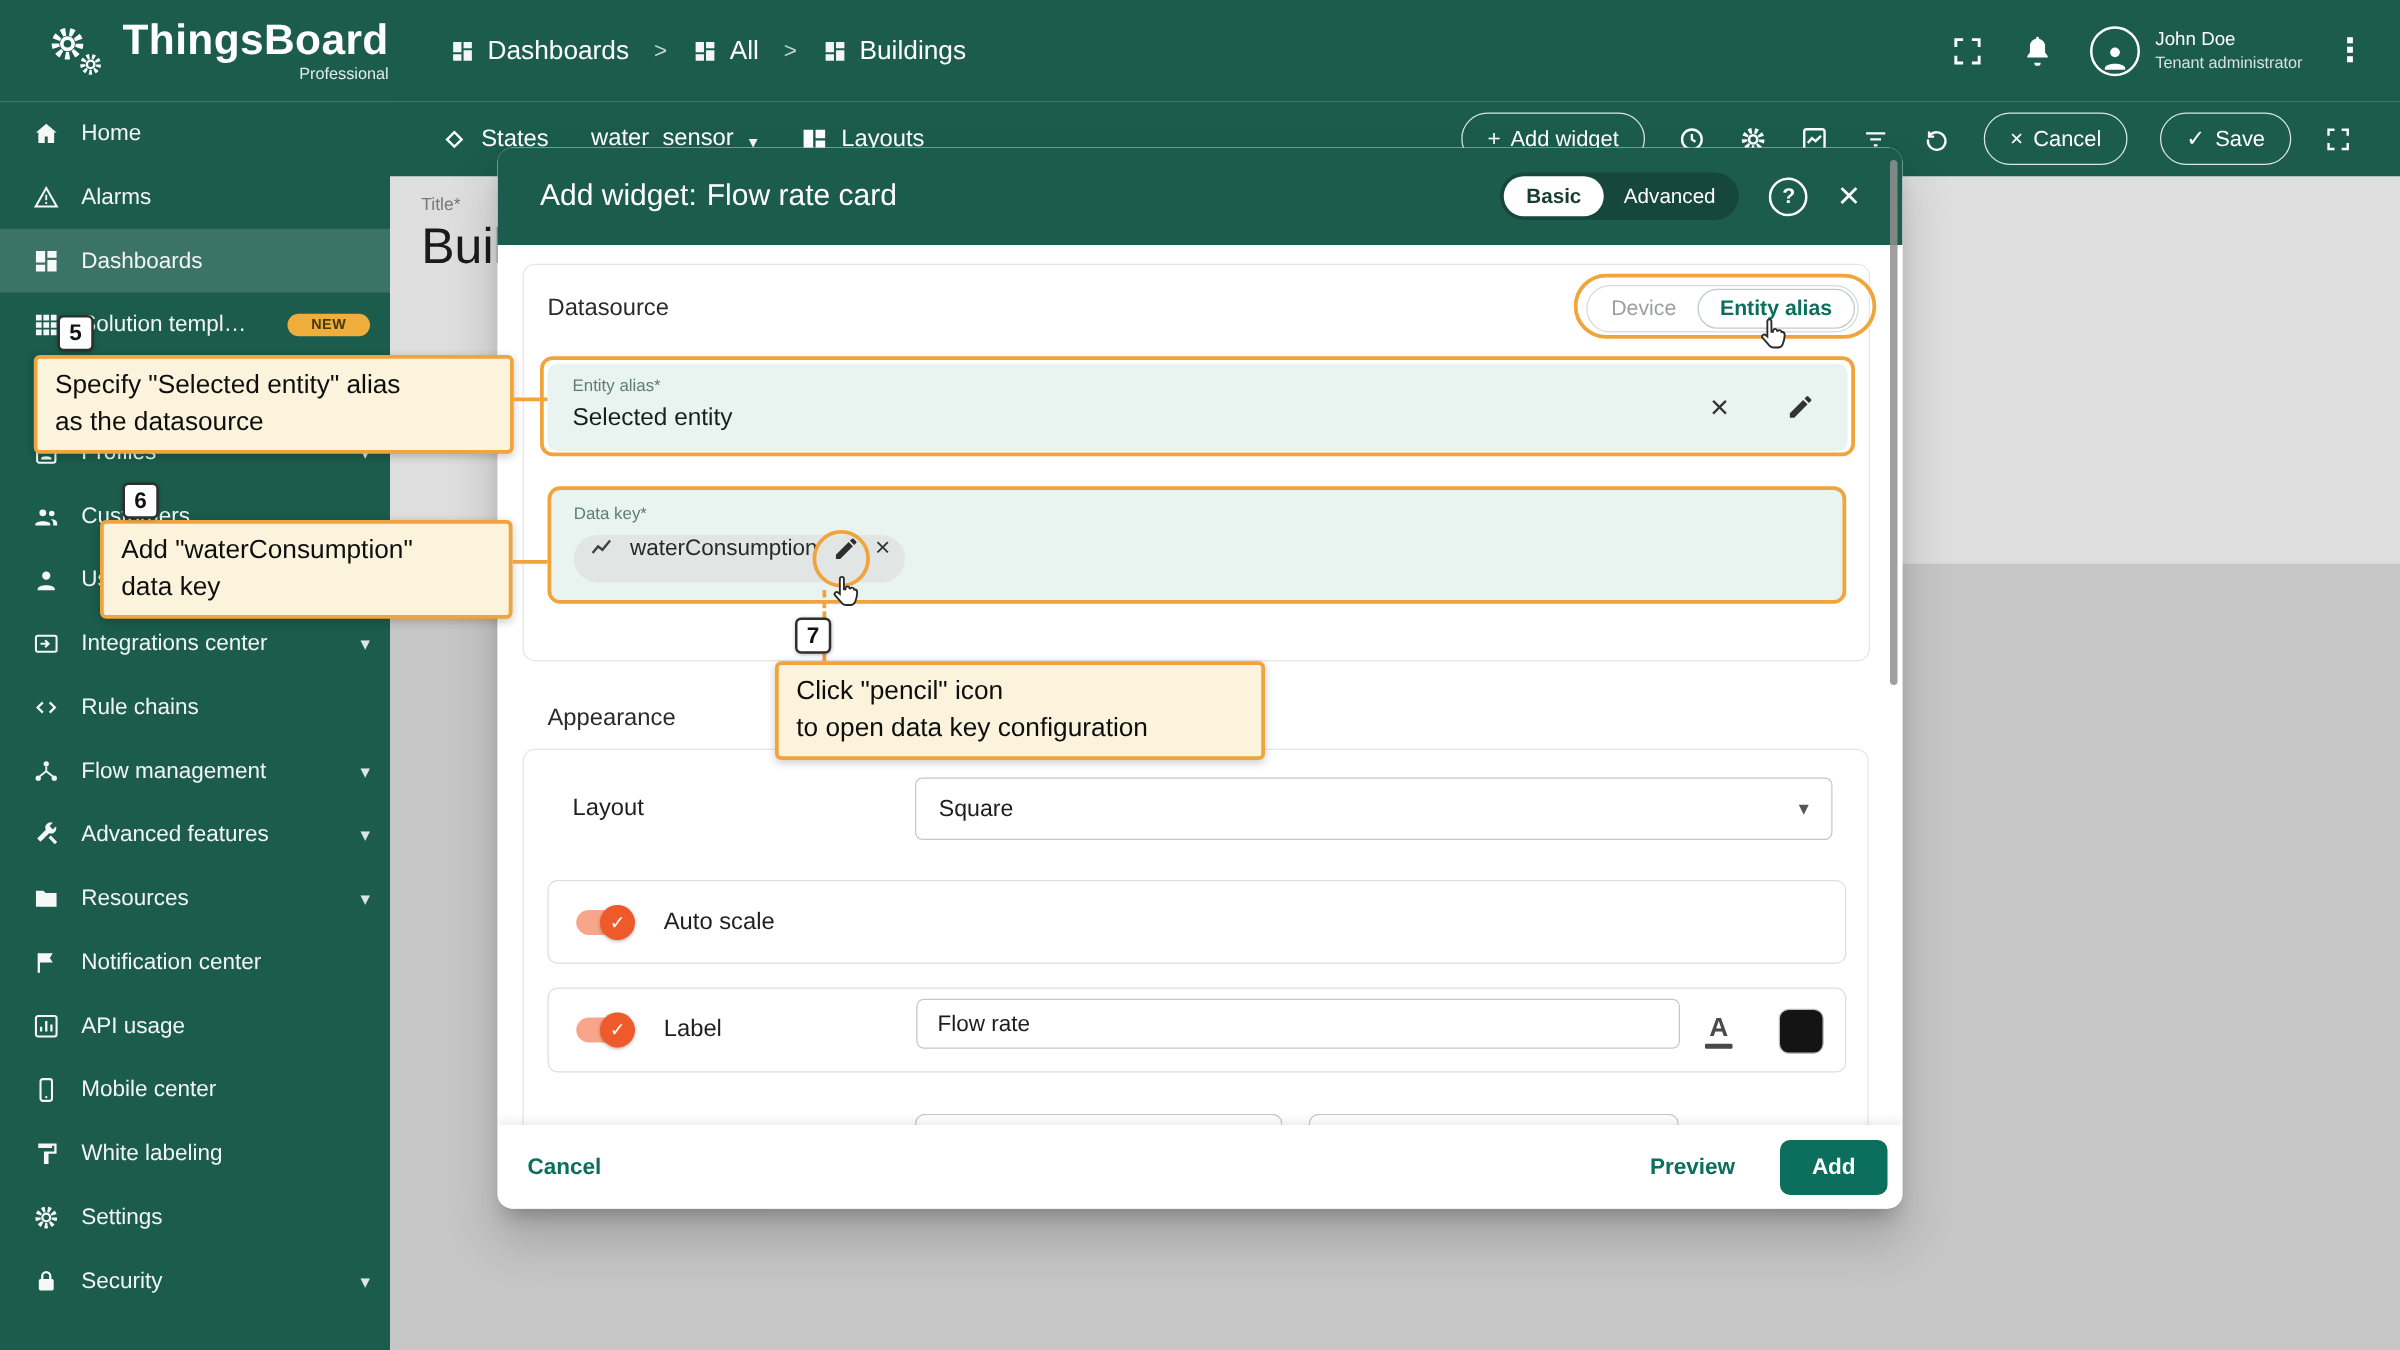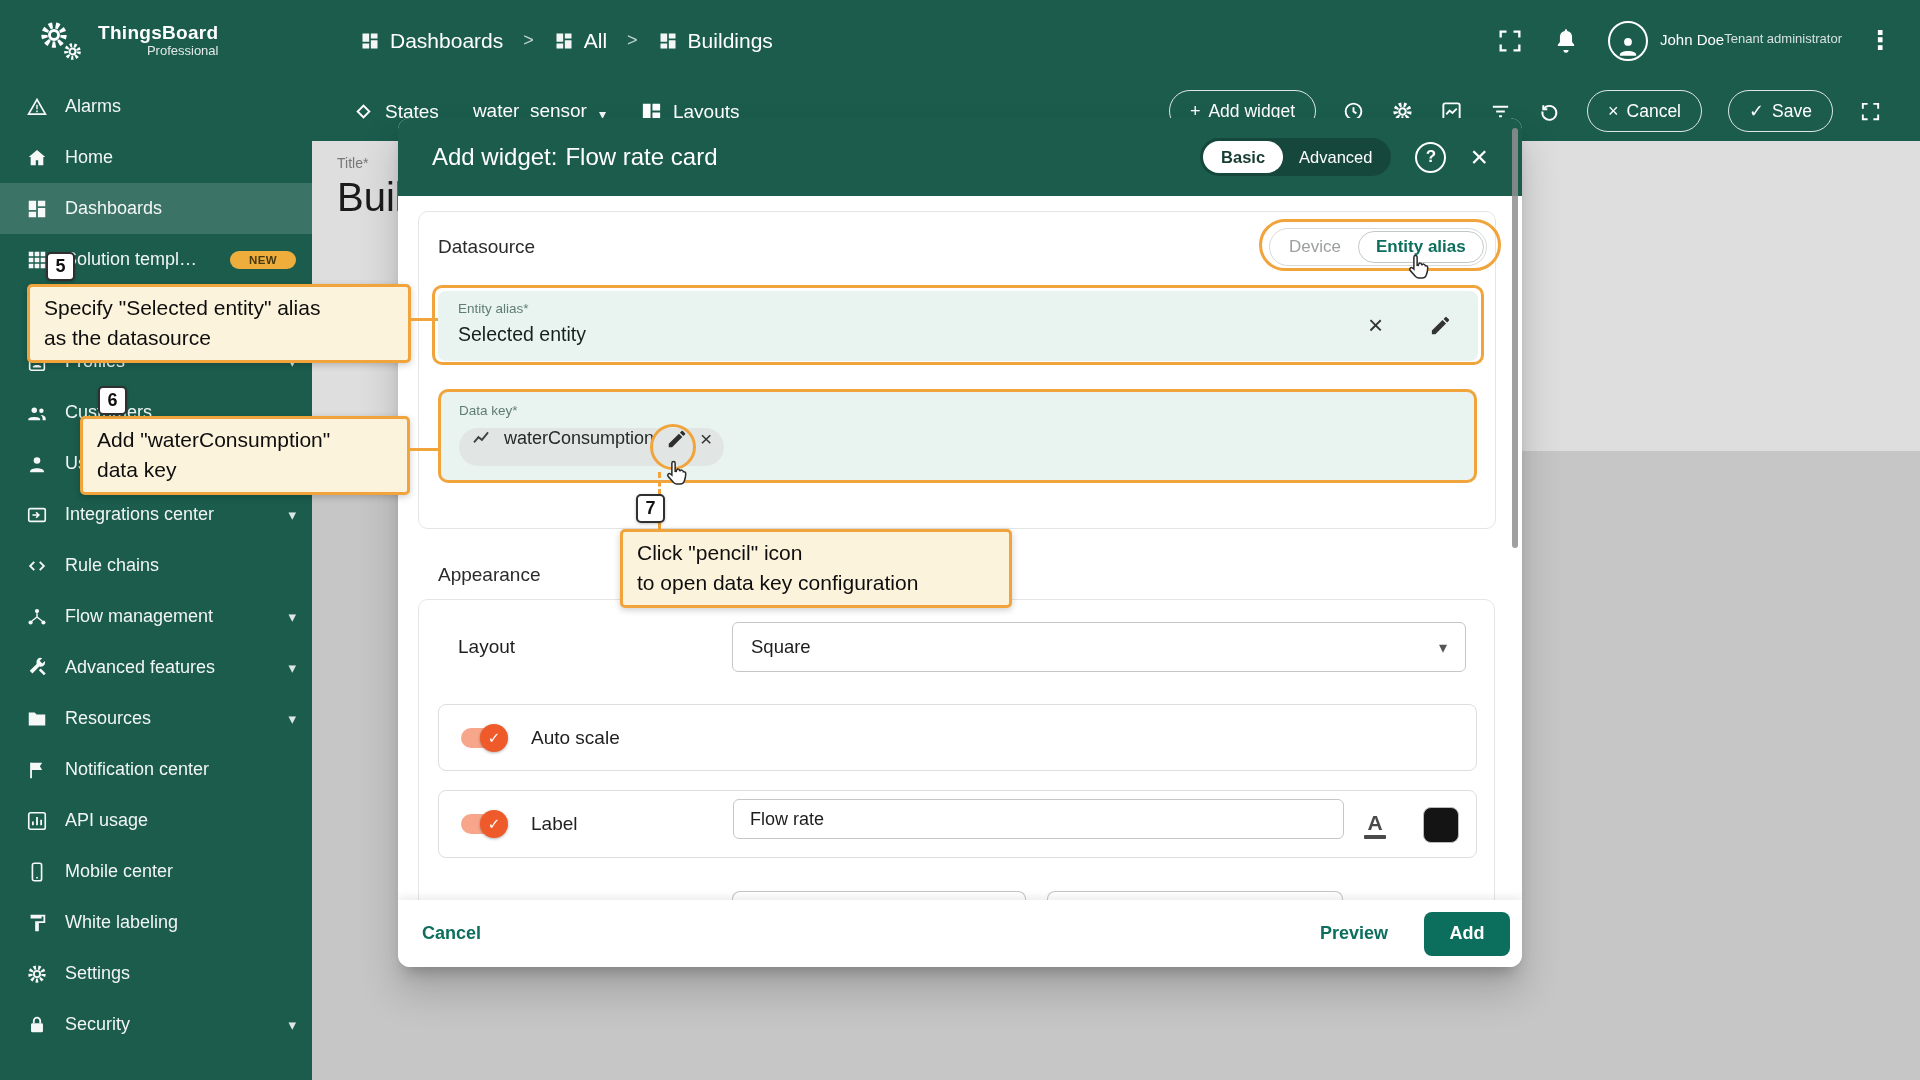--- a/index.html
+++ b/index.html
@@ -13,33 +13,33 @@
   .svgbox{display:inline-flex;align-items:center;justify-content:center}
   .svgbox svg{width:100%;height:100%}
 
   
   .topbar{position:absolute;left:0;top:0;width:1920px;height:81px;background:var(--green);display:flex;align-items:center;z-index:50;color:#fff}
   .logo{width:312px;display:flex;align-items:center;gap:12px;padding-left:38px;cursor:pointer}
   .logo-mark{position:relative;width:48px;height:48px;flex:none;color:#fff}
   .logo-gear-big{position:absolute;left:0;top:2px;width:32px;height:32px}
   .logo-gear-small{position:absolute;left:24px;top:24px;width:21px;height:21px}
   .logo-text{display:flex;flex-direction:column;align-items:flex-end}
-  .logo-name{font-size:19px;font-weight:600;letter-spacing:.3px;line-height:1.05}
+  .logo-name{font-size:34px;font-weight:600;letter-spacing:.3px;line-height:1.05}
   .logo-edition{font-size:13px;color:rgba(255,255,255,.88)}
   .crumbs{display:flex;align-items:center;margin-left:48px;gap:16px}
   .crumb{display:flex;align-items:center;gap:10px;font-size:21px;cursor:pointer}
   .cicon{width:20px;height:20px;color:#fff;opacity:.95}
   .csep{font-size:18px;color:rgba(255,255,255,.75);margin:0 4px}
   .top-right{margin-left:auto;display:flex;align-items:center;gap:28px;padding-right:30px}
   .icon-btn{width:28px;height:28px;color:#fff;cursor:pointer;display:flex;align-items:center;justify-content:center}
   .kebab{font-size:26px;font-weight:700;width:20px}
   .userbox{display:flex;align-items:center;gap:12px;cursor:pointer}
   .avatar{width:40px;height:40px;border-radius:50%;border:2.5px solid #fff;display:flex;align-items:flex-end;justify-content:center;overflow:hidden}
   .avatar svg{width:26px;height:26px;color:#fff}
-  .utext{display:flex;flex-direction:row;line-height:1.25}
+  .utext{display:flex;flex-direction:column;line-height:1.25}
   .uname{font-size:15px}
   .urole{font-size:13px;color:rgba(255,255,255,.82)}
 
   
   .sidebar{position:absolute;left:0;top:81px;width:312px;bottom:0;background:var(--green);z-index:50;overflow:hidden}
   .side-item{display:flex;align-items:center;height:51px;padding:0 16px 0 26px;gap:17px;color:rgba(255,255,255,.94);font-size:18px;cursor:pointer;white-space:nowrap}
   .side-item.active{background:rgba(255,255,255,.14)}
   .s-icon{width:22px;height:22px;flex:none;color:#fff;opacity:.96}
   .s-label{overflow:hidden;text-overflow:ellipsis}
   .s-badge{background:#efae3c;color:#47390f;font-size:11.5px;font-weight:700;padding:3px 19px;border-radius:10px;margin-left:10px;letter-spacing:.4px}
@@ -200,33 +200,33 @@
     </div>
     <div class="icon-btn kebab">⋮</div>
   </div>
 </header>
 
 <aside class="sidebar">
   <nav id="sidebar-nav">
       <div class="side-item">
         <span class="s-icon svgbox">
           <svg viewBox="0 0 24 24">
+            <path fill="currentColor" d="M12 3.2 3 10.8h2.1V20h5.6v-5.6h2.6V20h5.6v-9.2H21z"></path>
+          </svg>
+        </span>
+        <span class="s-label">Home</span>
+      </div>
+      <div class="side-item">
+        <span class="s-icon svgbox">
+          <svg viewBox="0 0 24 24">
             <path fill="none" stroke="currentColor" stroke-width="1.8" d="M12 3.8 2.8 19.8h18.4z"></path>
             <path fill="currentColor" d="M11.2 9.5h1.6v5h-1.6zM11.2 15.9h1.6v1.7h-1.6z"></path>
           </svg>
         </span>
         <span class="s-label">Alarms</span>
-      </div>
-      <div class="side-item">
-        <span class="s-icon svgbox">
-          <svg viewBox="0 0 24 24">
-            <path fill="currentColor" d="M12 3.2 3 10.8h2.1V20h5.6v-5.6h2.6V20h5.6v-9.2H21z"></path>
-          </svg>
-        </span>
-        <span class="s-label">Home</span>
       </div>
       <div class="side-item active">
         <span class="s-icon svgbox">
           <svg viewBox="0 0 24 24">
             <path fill="currentColor" d="M3 3h8v10H3zM13 3h8v6h-8zM13 11h8v10h-8zM3 15h8v6H3z"></path>
           </svg>
         </span>
         <span class="s-label">Dashboards</span>
       </div>
       <div class="side-item">

